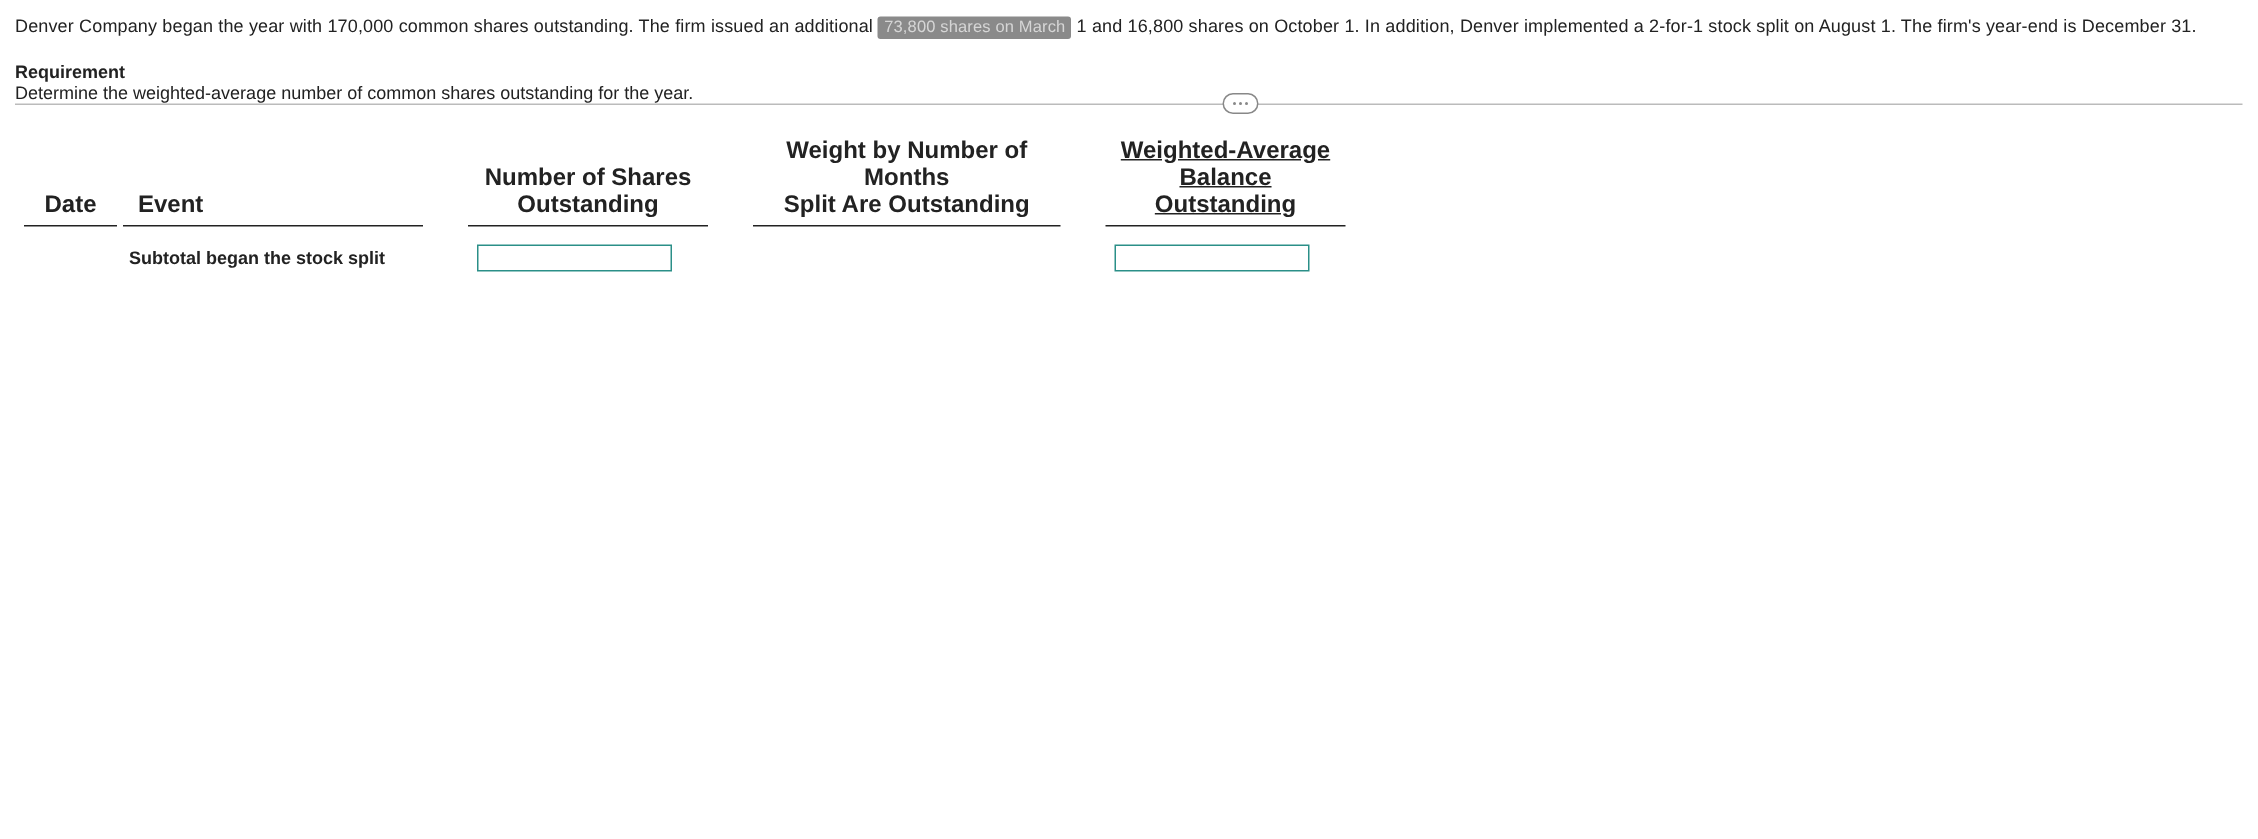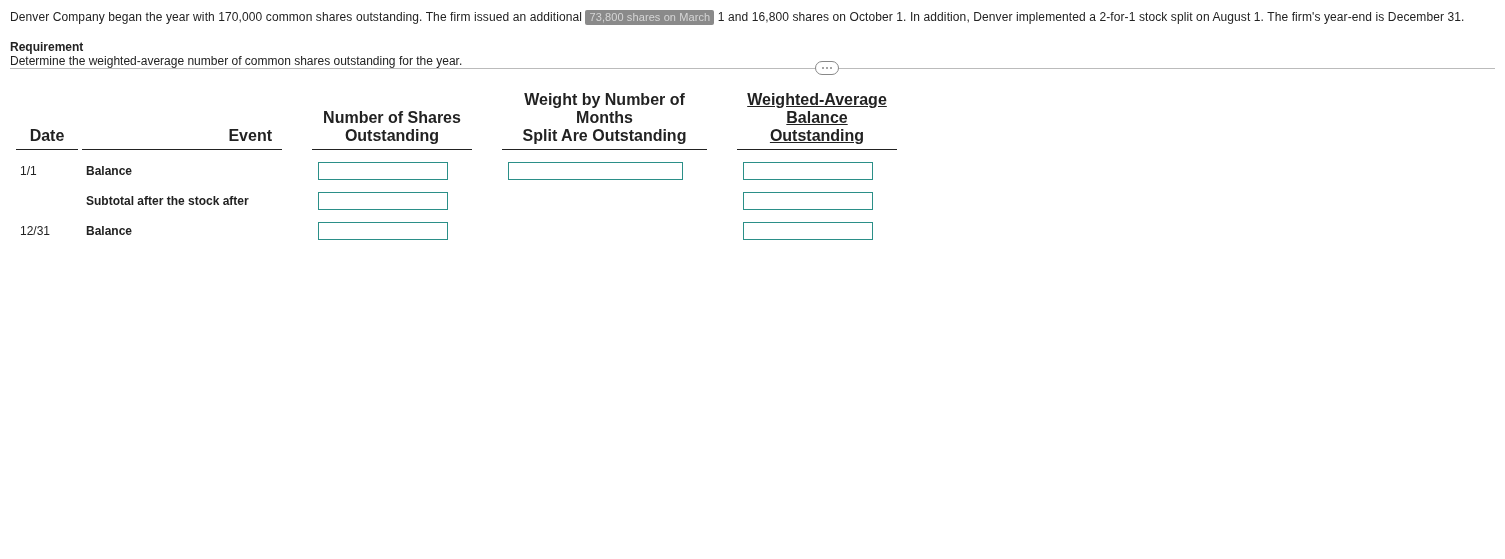--- a/index.html
+++ b/index.html
@@ -56,21 +56,21 @@
     }
     .worksheet th {
       font-weight: bold;
       text-align: center;
       padding: 0 10px 4px;
       vertical-align: bottom;
       border-bottom: 1px solid #222;
       font-size: 16px;
     }
     .worksheet th.col-date  { width: 42px; border-right: 4px solid transparent; }
-    .worksheet th.col-event { width: 180px; text-align: right; }
+    .worksheet th.col-event { width: 180px; text-align: left; }
     .worksheet th.col-num   { width: 140px; }
     .worksheet th.col-wt    { width: 185px; }
     .worksheet th.col-was   { width: 140px; text-decoration: underline; }
     .worksheet th.spacer-th { border-bottom: none; width: 10px; }
     .worksheet td {
       padding: 3px 6px;
       vertical-align: middle;
       font-size: 12px;
       height: 24px;
     }
@@ -132,43 +132,23 @@
       <th class="col-was">
         <span>Weighted-Average</span><br>
         <span>Balance Outstanding</span>
       </th>
     </tr>
   </thead>
   <tbody id="ws-body">
     <tr class="head-spacer">
         <td colspan="8"></td>
       </tr>
-  <tr>
-        <td class="date">1/1</td>
-        <td class="event">Balance</td>
-        <td class="spacer"></td>
-        <td><input type="text" class="num-input" style=""></td>
-        <td class="spacer"></td>
-        <td><input type="text" class="num-input wt" style=""></td>
-        <td class="spacer"></td>
-        <td><input type="text" class="num-input" style=""></td>
-      </tr>
       <tr>
         <td class="date"></td>
-        <td class="event">Subtotal after the stock after</td>
-        <td class="spacer"></td>
-        <td><input type="text" class="num-input" style=""></td>
-        <td class="spacer"></td>
-        <td></td>
-        <td class="spacer"></td>
-        <td><input type="text" class="num-input" style=""></td>
-      </tr>
-      <tr>
-        <td class="date">12/31</td>
-        <td class="event">Balance</td>
+        <td class="event">Subtotal began the stock split</td>
         <td class="spacer"></td>
         <td><input type="text" class="num-input" style=""></td>
         <td class="spacer"></td>
         <td></td>
         <td class="spacer"></td>
         <td><input type="text" class="num-input" style=""></td>
       </tr>
     </tbody>
 </table>
 

